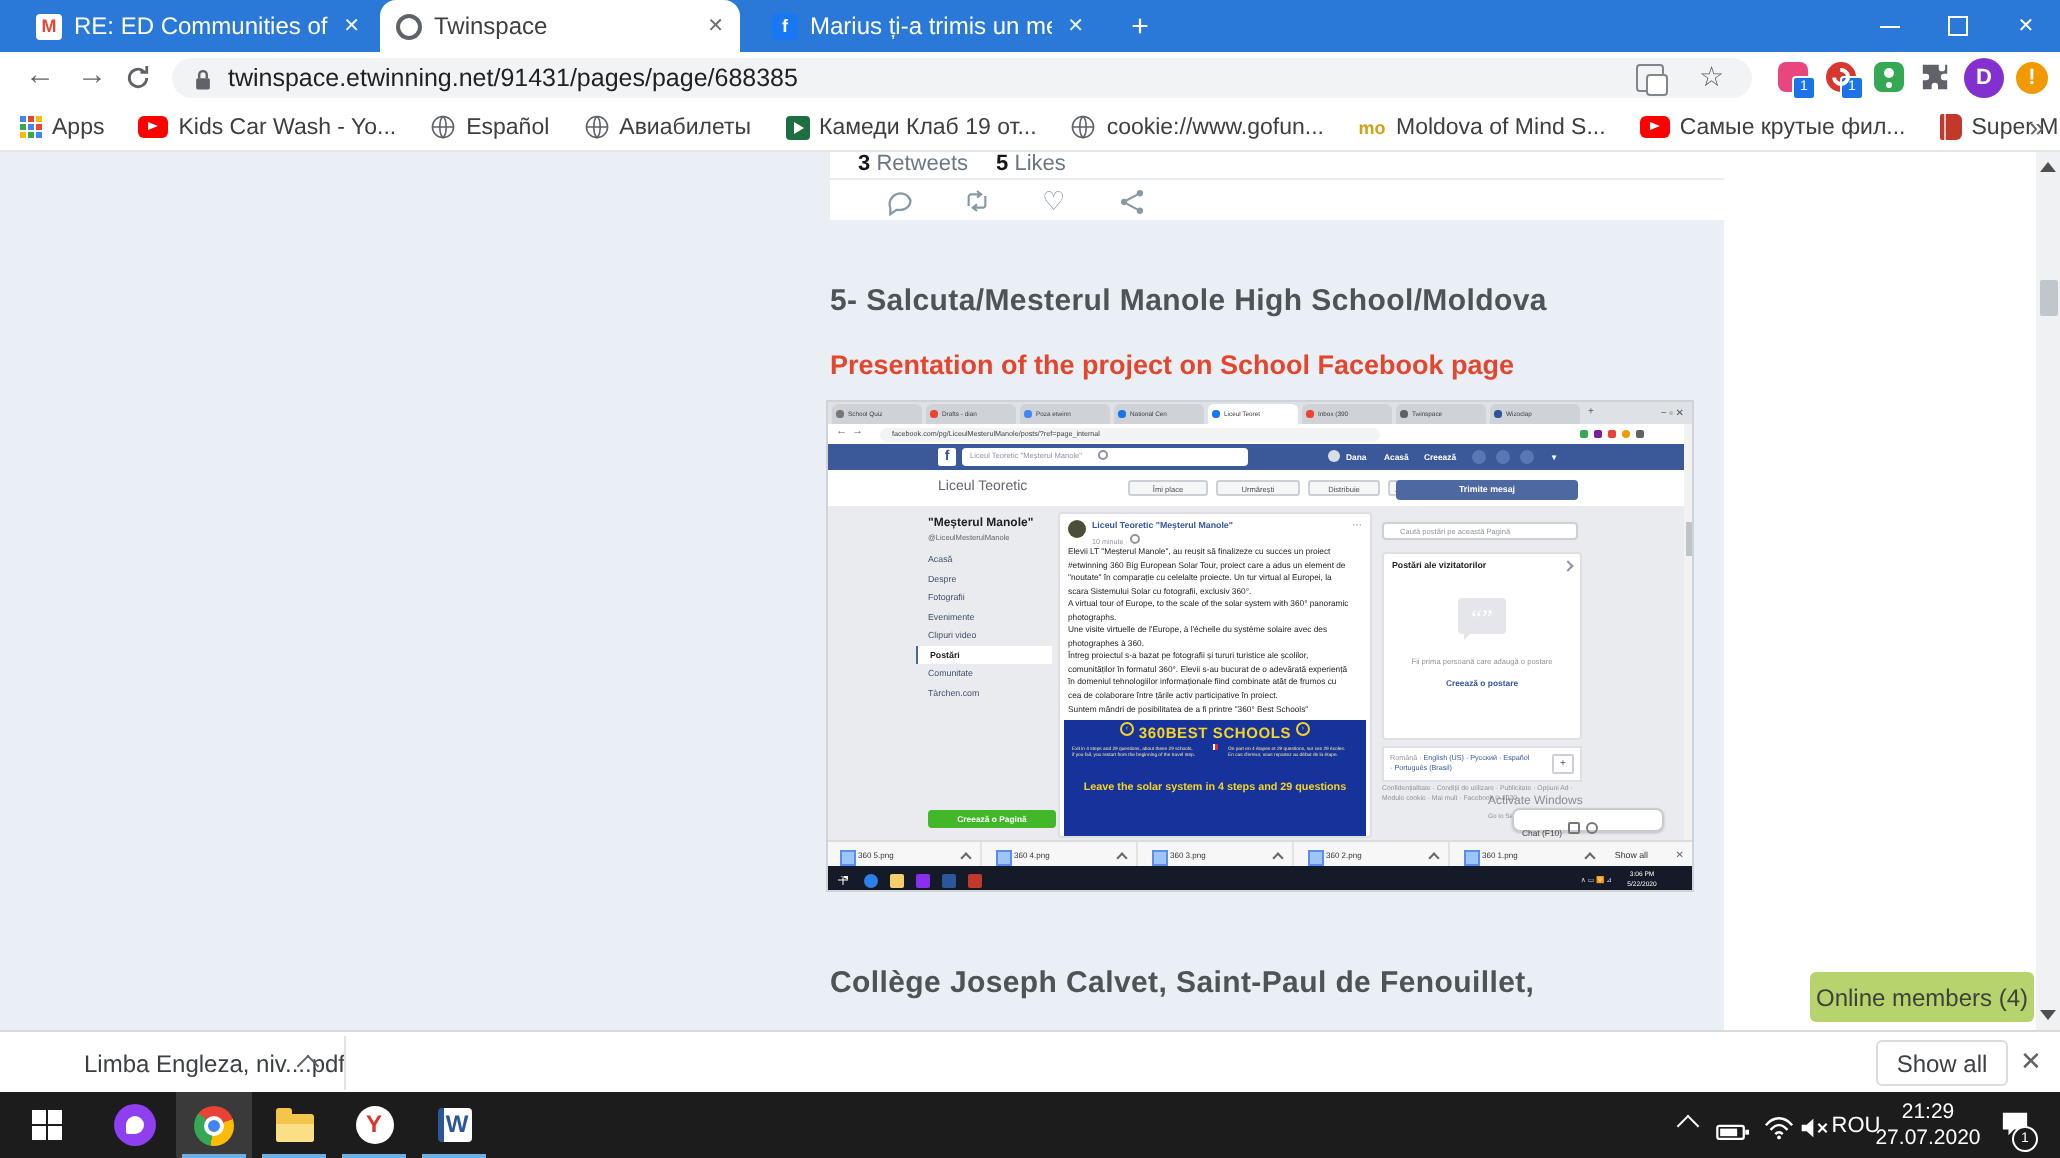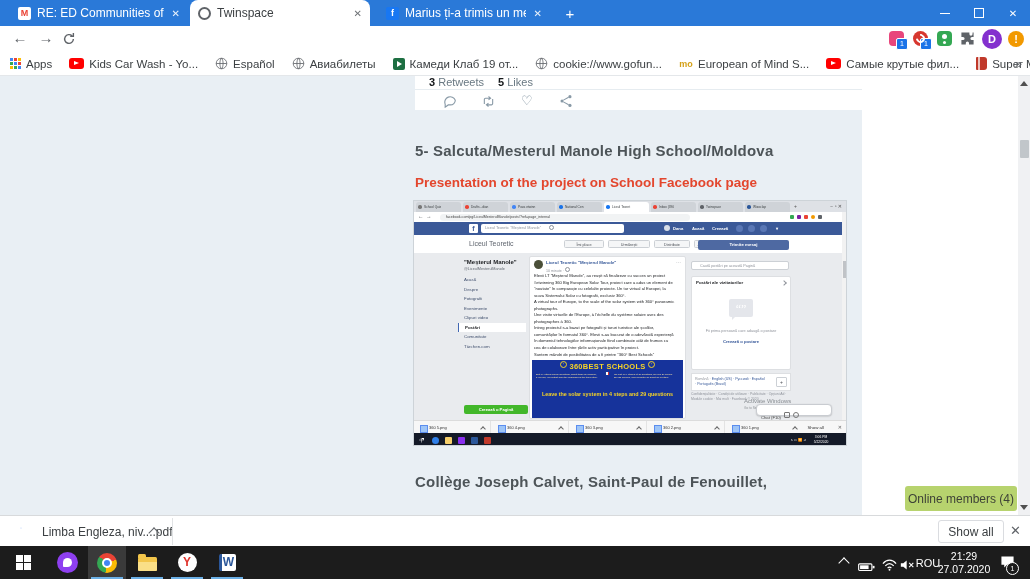--- a/index.html
+++ b/index.html
@@ -249,20 +249,31 @@
 
   <div class="abs toolbar">
     <span class="abs navg" style="left:10px">←</span>
     <span class="abs navg" style="left:36px">→</span>
     <span class="abs" style="left:62px;top:6px">
       <svg width="14" height="14" viewBox="0 0 16 16">
           <path d="M13 8a5 5 0 1 1-1.5-3.6" fill="none" stroke="#5f6368" stroke-width="1.6"></path>
           <path d="M13 1.2v3.6H9.4" fill="none" stroke="#5f6368" stroke-width="1.6"></path>
         </svg>
     </span>
+    <div class="abs omni">
+      <span class="abs" style="left:10px;top:4px">
+        <svg width="11" height="12" viewBox="0 0 12 14">
+            <rect x="2" y="6" width="8" height="6.5" rx="1" fill="#5f6368"></rect>
+            <path d="M3.8 6V4a2.2 2.2 0 0 1 4.4 0v2" fill="none" stroke="#5f6368" stroke-width="1.4"></path>
+          </svg>
+      </span>
+      <span class="abs urltext">twinspace.etwinning.net/91431/pages/page/688385</span>
+      <span class="abs tricon" style="right:44px;top:3px;position:absolute"></span>
+      <span class="abs starg" style="right:14px;position:absolute">☆</span>
+    </div>
     <span class="abs extic pink" style="left:889px">
         <i class="badge">1</i>
       </span>
     <span class="abs extic redswirl" style="left:913px">
         <i class="badge">1</i>
       </span>
     <span class="abs extic classroom" style="left:937px"></span>
     <span class="abs" style="left:960px;top:5px">
       <svg width="15" height="15" viewBox="0 0 16 16">
           <path d="M6 1.5h4v1.8a1.7 1.7 0 0 0 3.4 0V1.5h1.1v4.8h-1.7a1.7 1.7 0 0 0 0 3.4h1.7v4.8H9.6v-1.7a1.7 1.7 0 0 0-3.4 0v1.7H1.5V9.7h1.7a1.7 1.7 0 0 0 0-3.4H1.5V1.5H6z" fill="#5f6368"></path>
@@ -301,21 +312,21 @@
       </span>
     <span class="bk">
         <svg width="13" height="13" viewBox="0 0 16 16">
           <circle cx="8" cy="8" r="6.5" fill="none" stroke="#5f6368"></circle>
           <path d="M1.5 8h13M8 1.5c2.6 2 2.6 11 0 13c-2.6-2-2.6-11 0-13" fill="none" stroke="#5f6368"></path>
         </svg>
         <span>cookie://www.gofun...</span>
       </span>
     <span class="bk">
         <span class="moic">mo</span>
-        <span>European of Mind S...</span>
+        <span>Moldova of Mind S...</span>
       </span>
     <span class="bk">
         <span class="ytic"></span>
         <span>Самые крутые фил...</span>
       </span>
     <span class="bk">
         <span class="bookic"></span>
         <span>Super Minds 1 Stud...</span>
       </span>
     <span class="ovf">»</span>
@@ -500,21 +511,21 @@
         <span class="etico" style="left:18px;background:#2f7fe8;border-radius:50%"></span>
         <span class="etico" style="left:31px;background:#f6cf6b"></span>
         <span class="etico" style="left:44px;background:#8a2ff0"></span>
         <span class="etico" style="left:57px;background:#2b579a"></span>
         <span class="etico" style="left:70px;background:#c0392b"></span>
         <span class="etray">∧ ▭ 🛜 ⊿</span>
         <span class="etclock"><span style="position:static">3:06 PM</span><br><span style="position:static">5/22/2020</span></span>
       </div>
     </div>
 
-    <h2 class="abs h2c" style="left:415px;top:397px">Collège Joseph Calvet, Saint-Paul de Fenouillet,</h2>
+    <h2 class="abs h2c" style="left:415px;top:407px">Collège Joseph Calvet, Saint-Paul de Fenouillet,</h2>
     <div class="abs online">Online members (4)</div>
 
     <div class="abs sbar">
       <div class="abs tri-up" style="left:2px;top:5px"></div>
       <div class="abs sthumb"></div>
       <div class="abs tri-down" style="left:2px;bottom:5px"></div>
     </div>
   </div>
 
   <div class="abs dlbar">

